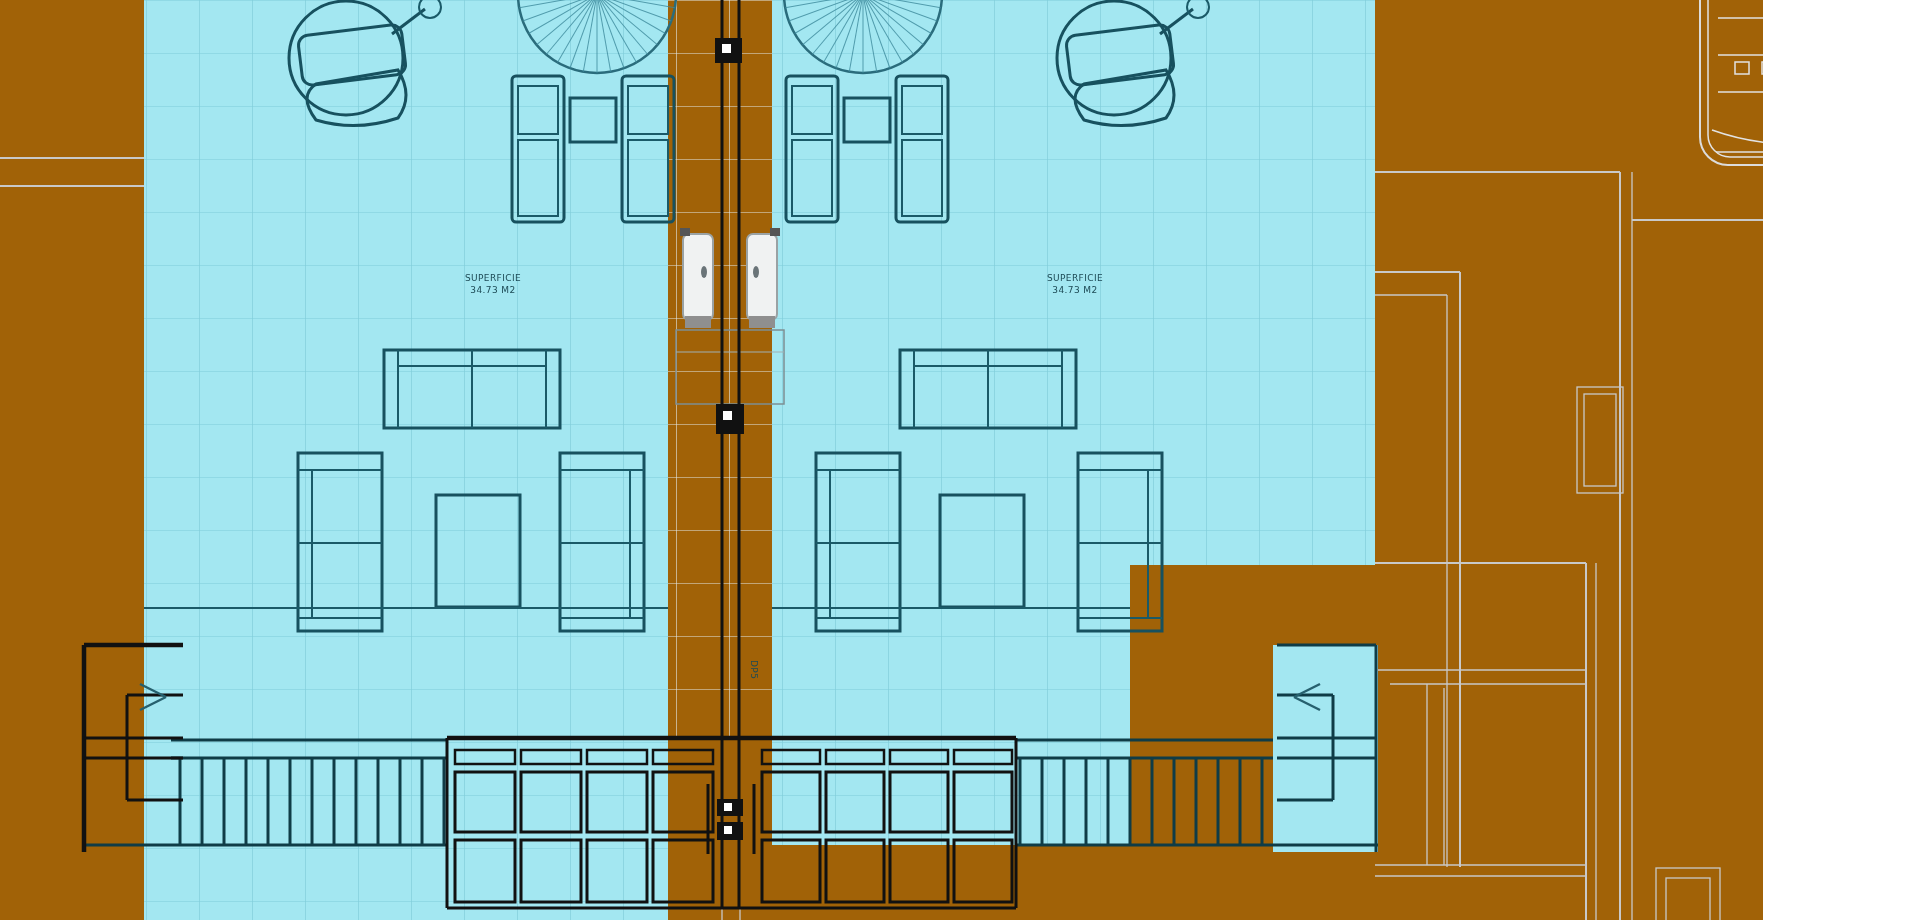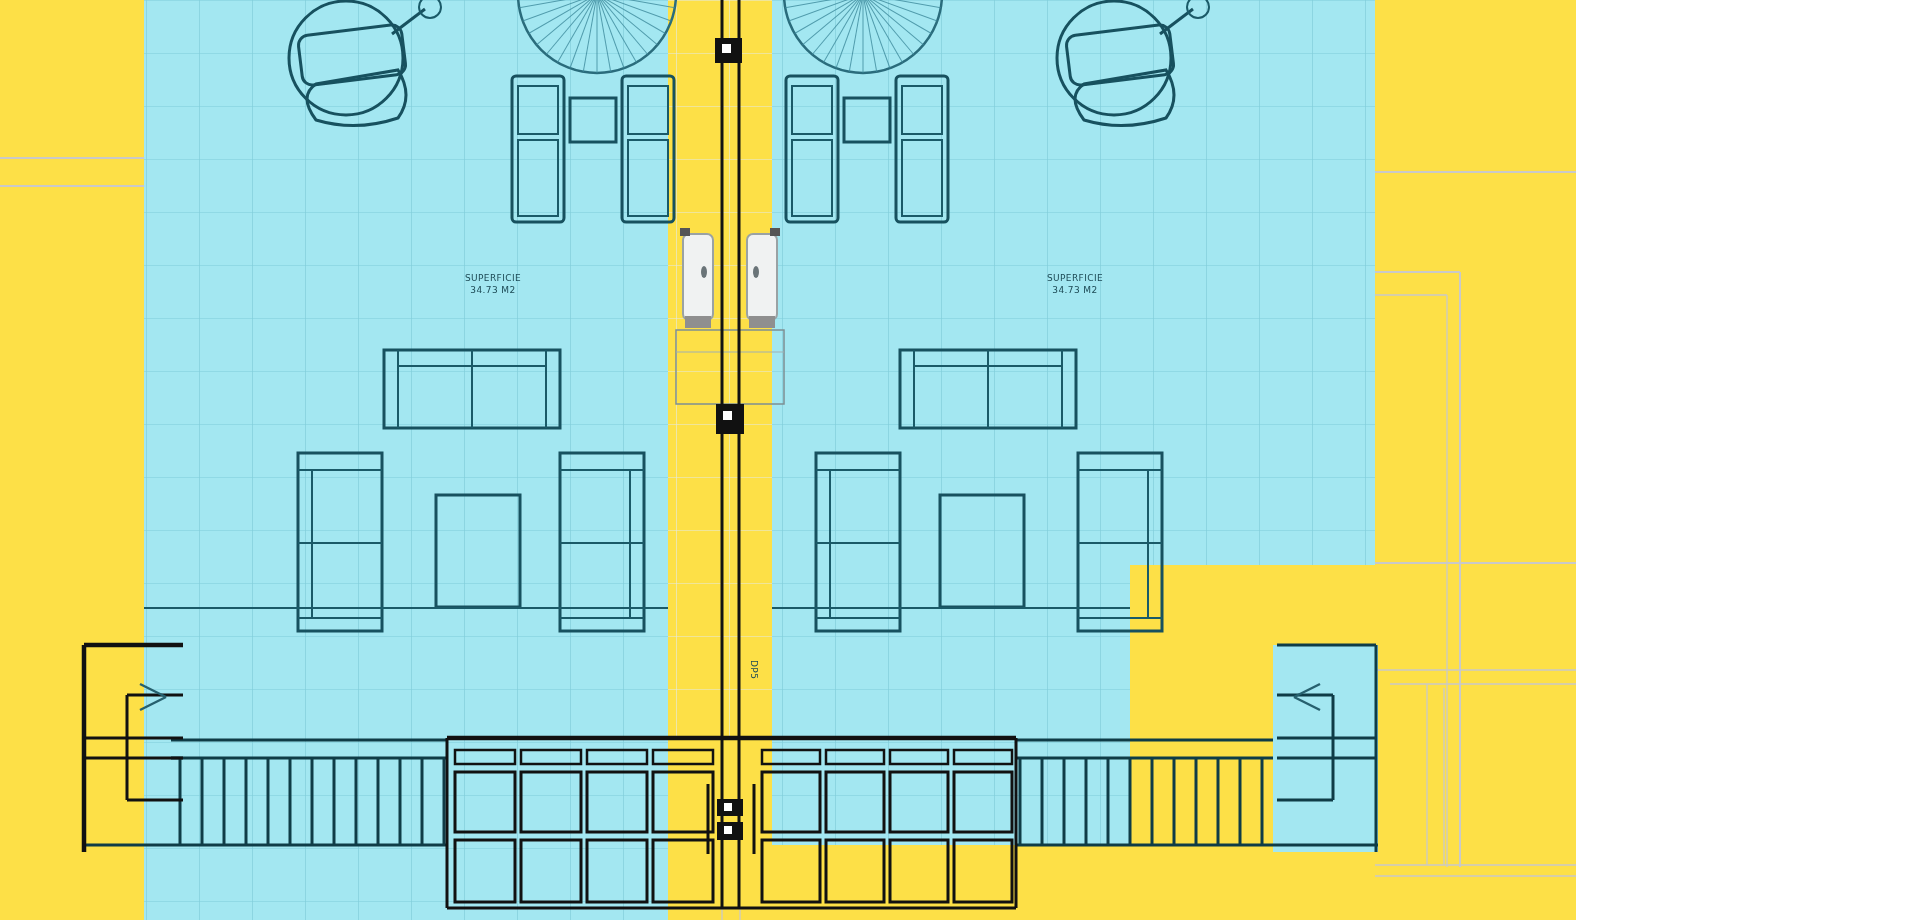--- a/index.html
+++ b/index.html
@@ -1,16 +1,16 @@
 <!DOCTYPE html>
 <html><head>
 <meta charset="utf-8">
 <style>
   html,body{margin:0;padding:0;background:#ffffff;}
-  #stage{position:relative;width:1576px;height:920px;overflow:hidden;background:#fde047;
+  #stage{position:relative;width:1763px;height:920px;overflow:hidden;background:#a16207;
          font-family:"DejaVu Sans", sans-serif;}
   svg{display:block}
   
   .tl  {stroke:#17515f;fill:none;stroke-width:3;}
   .tl2 {stroke:#1a5a68;fill:none;stroke-width:2;}
   .tlt {stroke:#2a6c7c;fill:none;stroke-width:2.5;}
   .spk {stroke:#3d8a9c;stroke-width:1;opacity:.8;}
   .rail{stroke:#0f3c47;fill:none;stroke-width:3;}
   .blk {stroke:#111;fill:none;stroke-width:3;}
   .blk4{stroke:#111;fill:none;stroke-width:4.5;}

